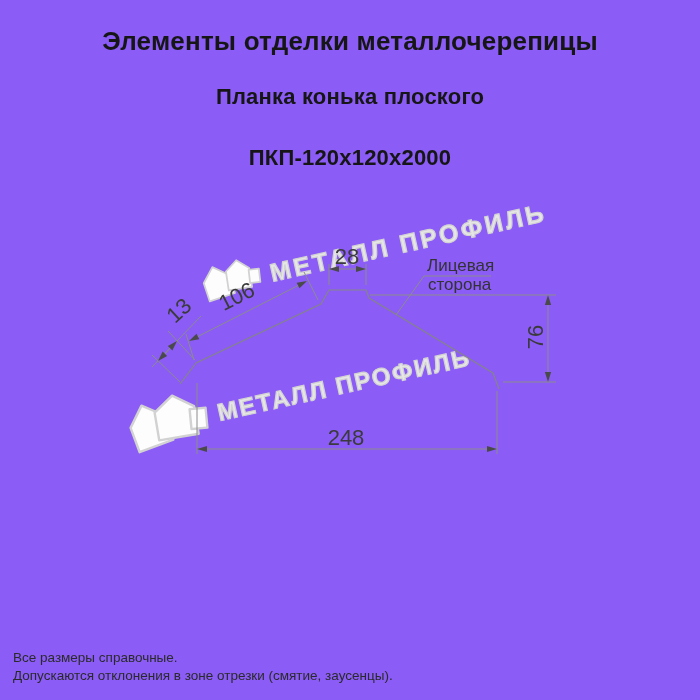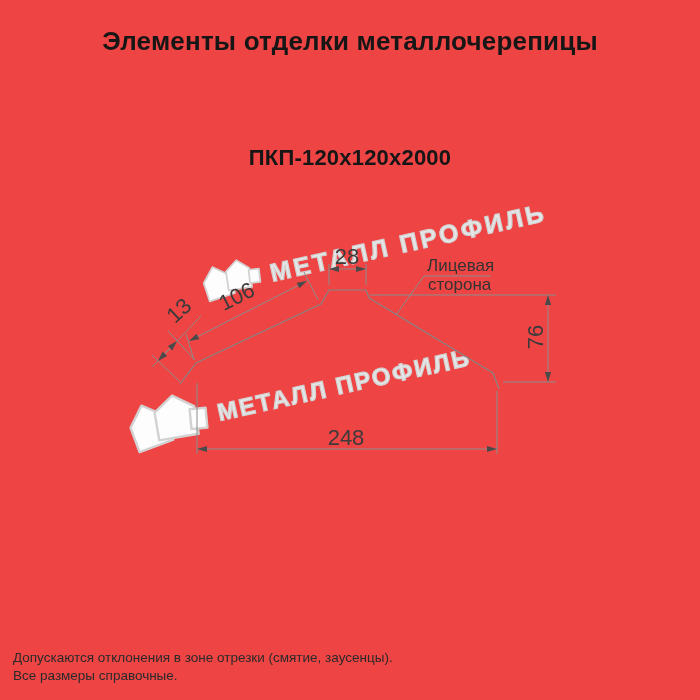--- a/index.html
+++ b/index.html
@@ -1,17 +1,17 @@
 <!DOCTYPE html>
 <html><head>
 <meta charset="utf-8">
 <style>
   html,body{margin:0;padding:0;background:#ffffff;}
   .page{
-    position:relative;width:700px;height:700px;background:#ef4444;overflow:hidden;
+    position:relative;width:700px;height:700px;background:#8b5cf6;overflow:hidden;
     font-family:"Liberation Sans", sans-serif;
   }
   
   .title{
     position:absolute;left:0;width:700px;text-align:center;
     font-weight:bold;color:#161616;letter-spacing:0.2px;white-space:nowrap;
   }
   .title-main{top:26px;font-size:26px;}
   .title-sub{top:84px;font-size:22px;}
   .title-code{top:113px;font-size:22px;margin-top:32px;}
@@ -37,20 +37,21 @@
   .label-text{font-family:"Liberation Sans",sans-serif;font-size:17px;fill:#333333;}
   
   .footer{position:absolute;left:13px;top:649px;color:#2a2a2a;font-size:13.5px;line-height:17.5px;}
 </style>
 </head>
 <body>
 
 <div class="page">
 
   <div class="title title-main">Элементы отделки металлочерепицы</div>
+  <div class="title title-sub">Планка конька плоского</div>
   <div class="title title-code">ПКП-120х120х2000</div>
 
   <div class="wm wm-upper">
     <span>
       <svg width="62" height="40" viewBox="0 0 84 54">
         <g fill="#fdfdfd" stroke="#d2d2d2" stroke-width="2.4" stroke-linejoin="round">
           <path d="M4,22 L22,5 L40,22 L40,48 L4,48 Z" transform="rotate(-6 22 26)"></path>
           <path d="M36,16 L52,3 L68,16 L68,42 L36,42 Z" transform="rotate(4 52 22)"></path>
           <path d="M66,20 h14 v18 h-14 z" transform="rotate(6 73 29)"></path>
         </g>
@@ -112,17 +113,17 @@
     </g>
 
     <g>
       <path class="thin" d="M491,276 H424 L396,315"></path>
       <text class="label-text" x="427" y="271">Лицевая</text>
       <text class="label-text" x="428" y="290">сторона</text>
     </g>
   </svg>
 
   <div class="footer">
+    <div>Все размеры справочные.</div>
     <div>Допускаются отклонения в зоне отрезки (смятие, заусенцы).</div>
-    <div>Все размеры справочные.</div>
   </div>
 
 </div>
 
 </body></html>

